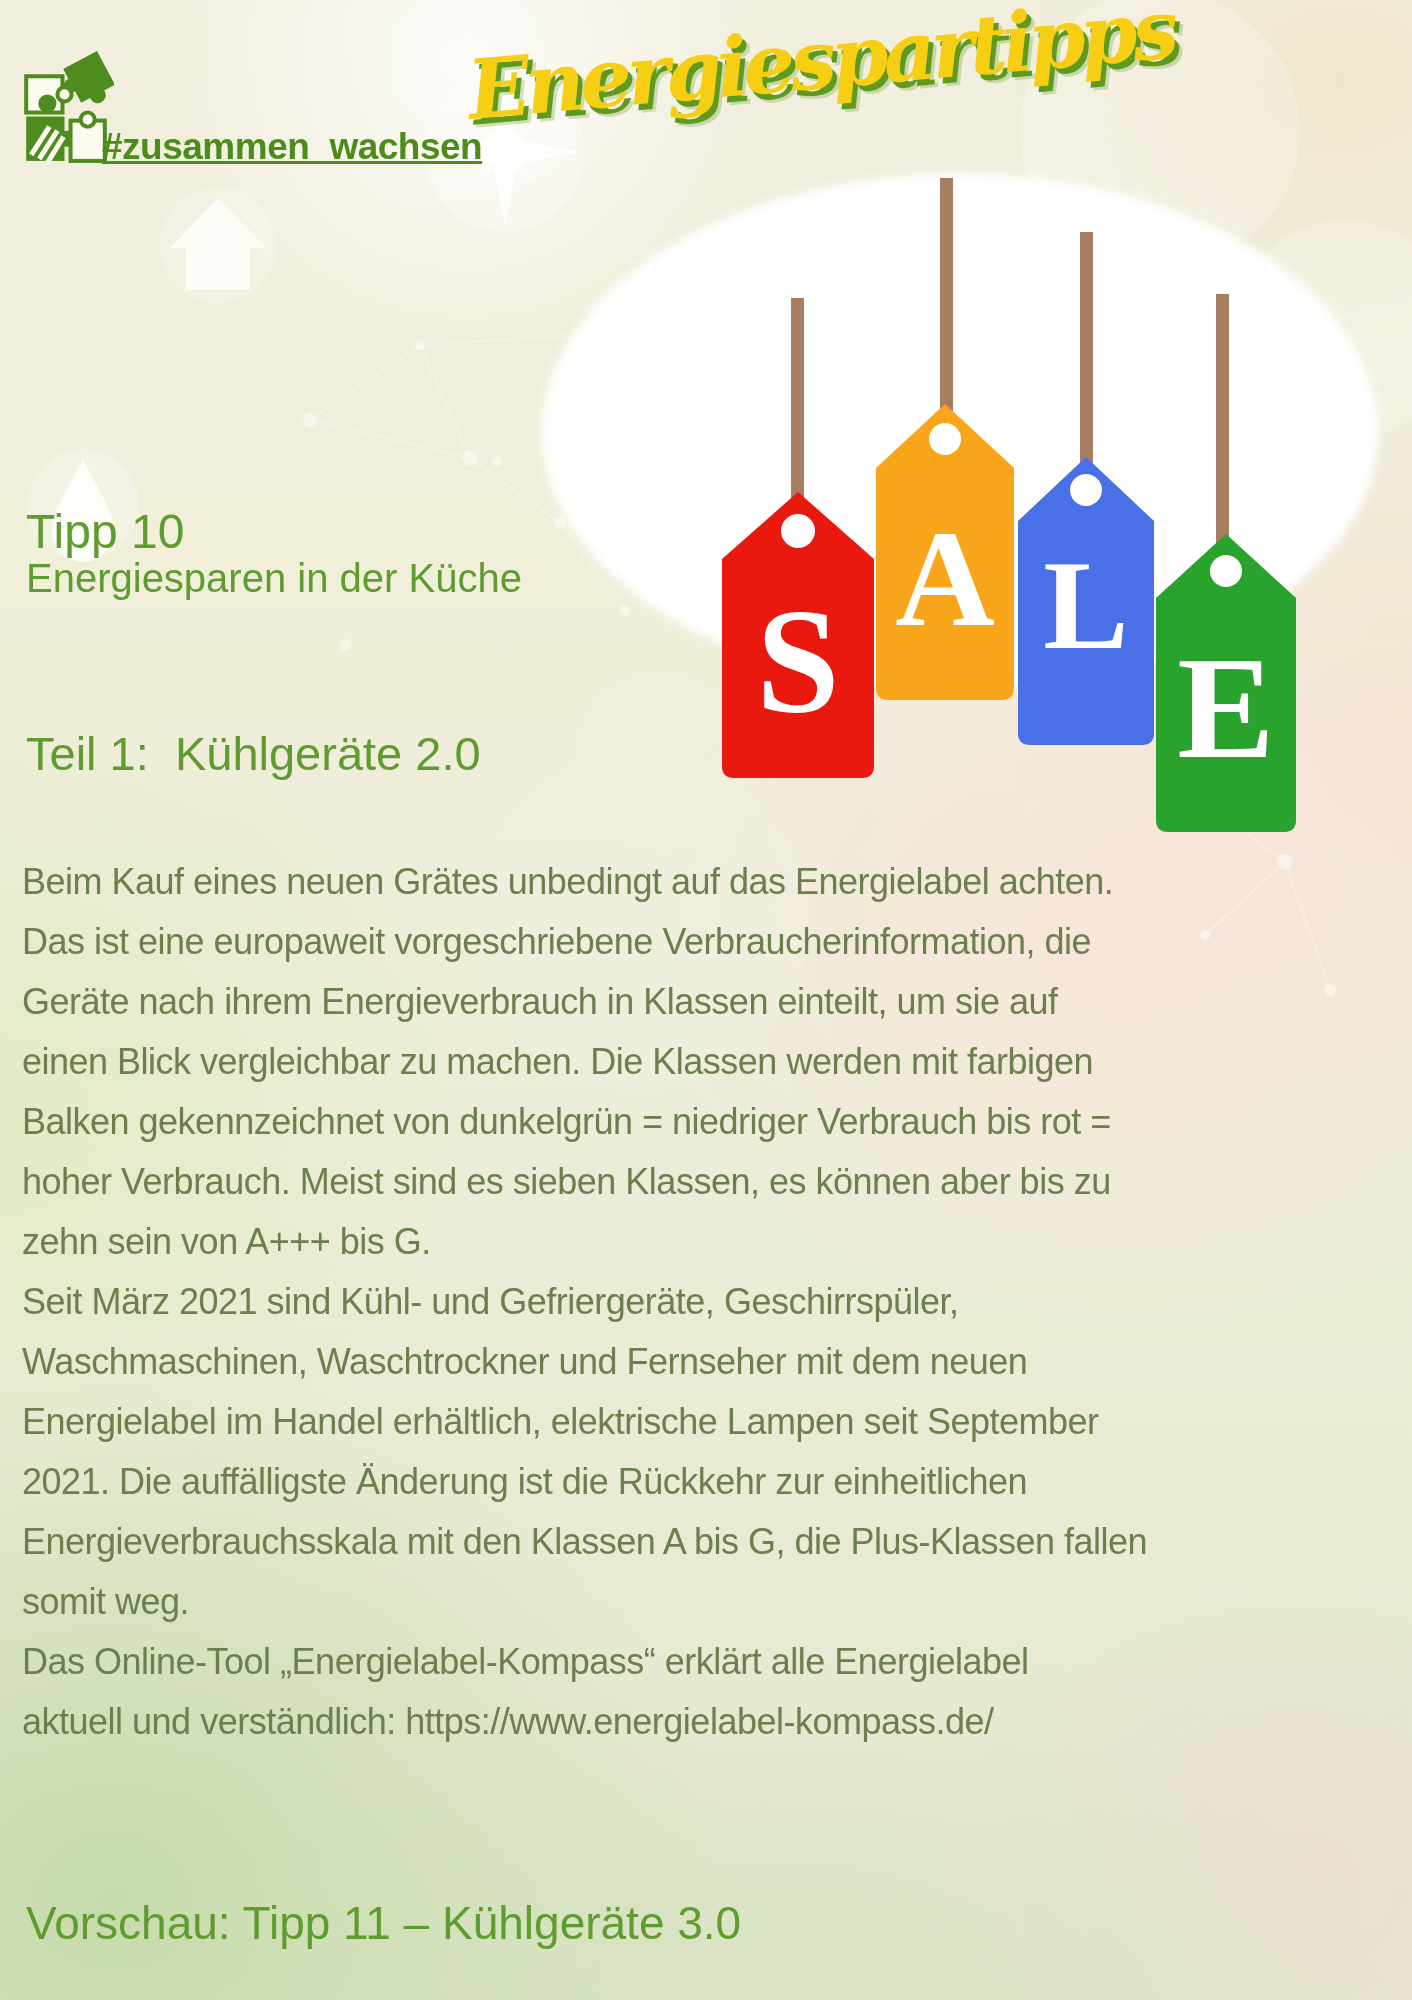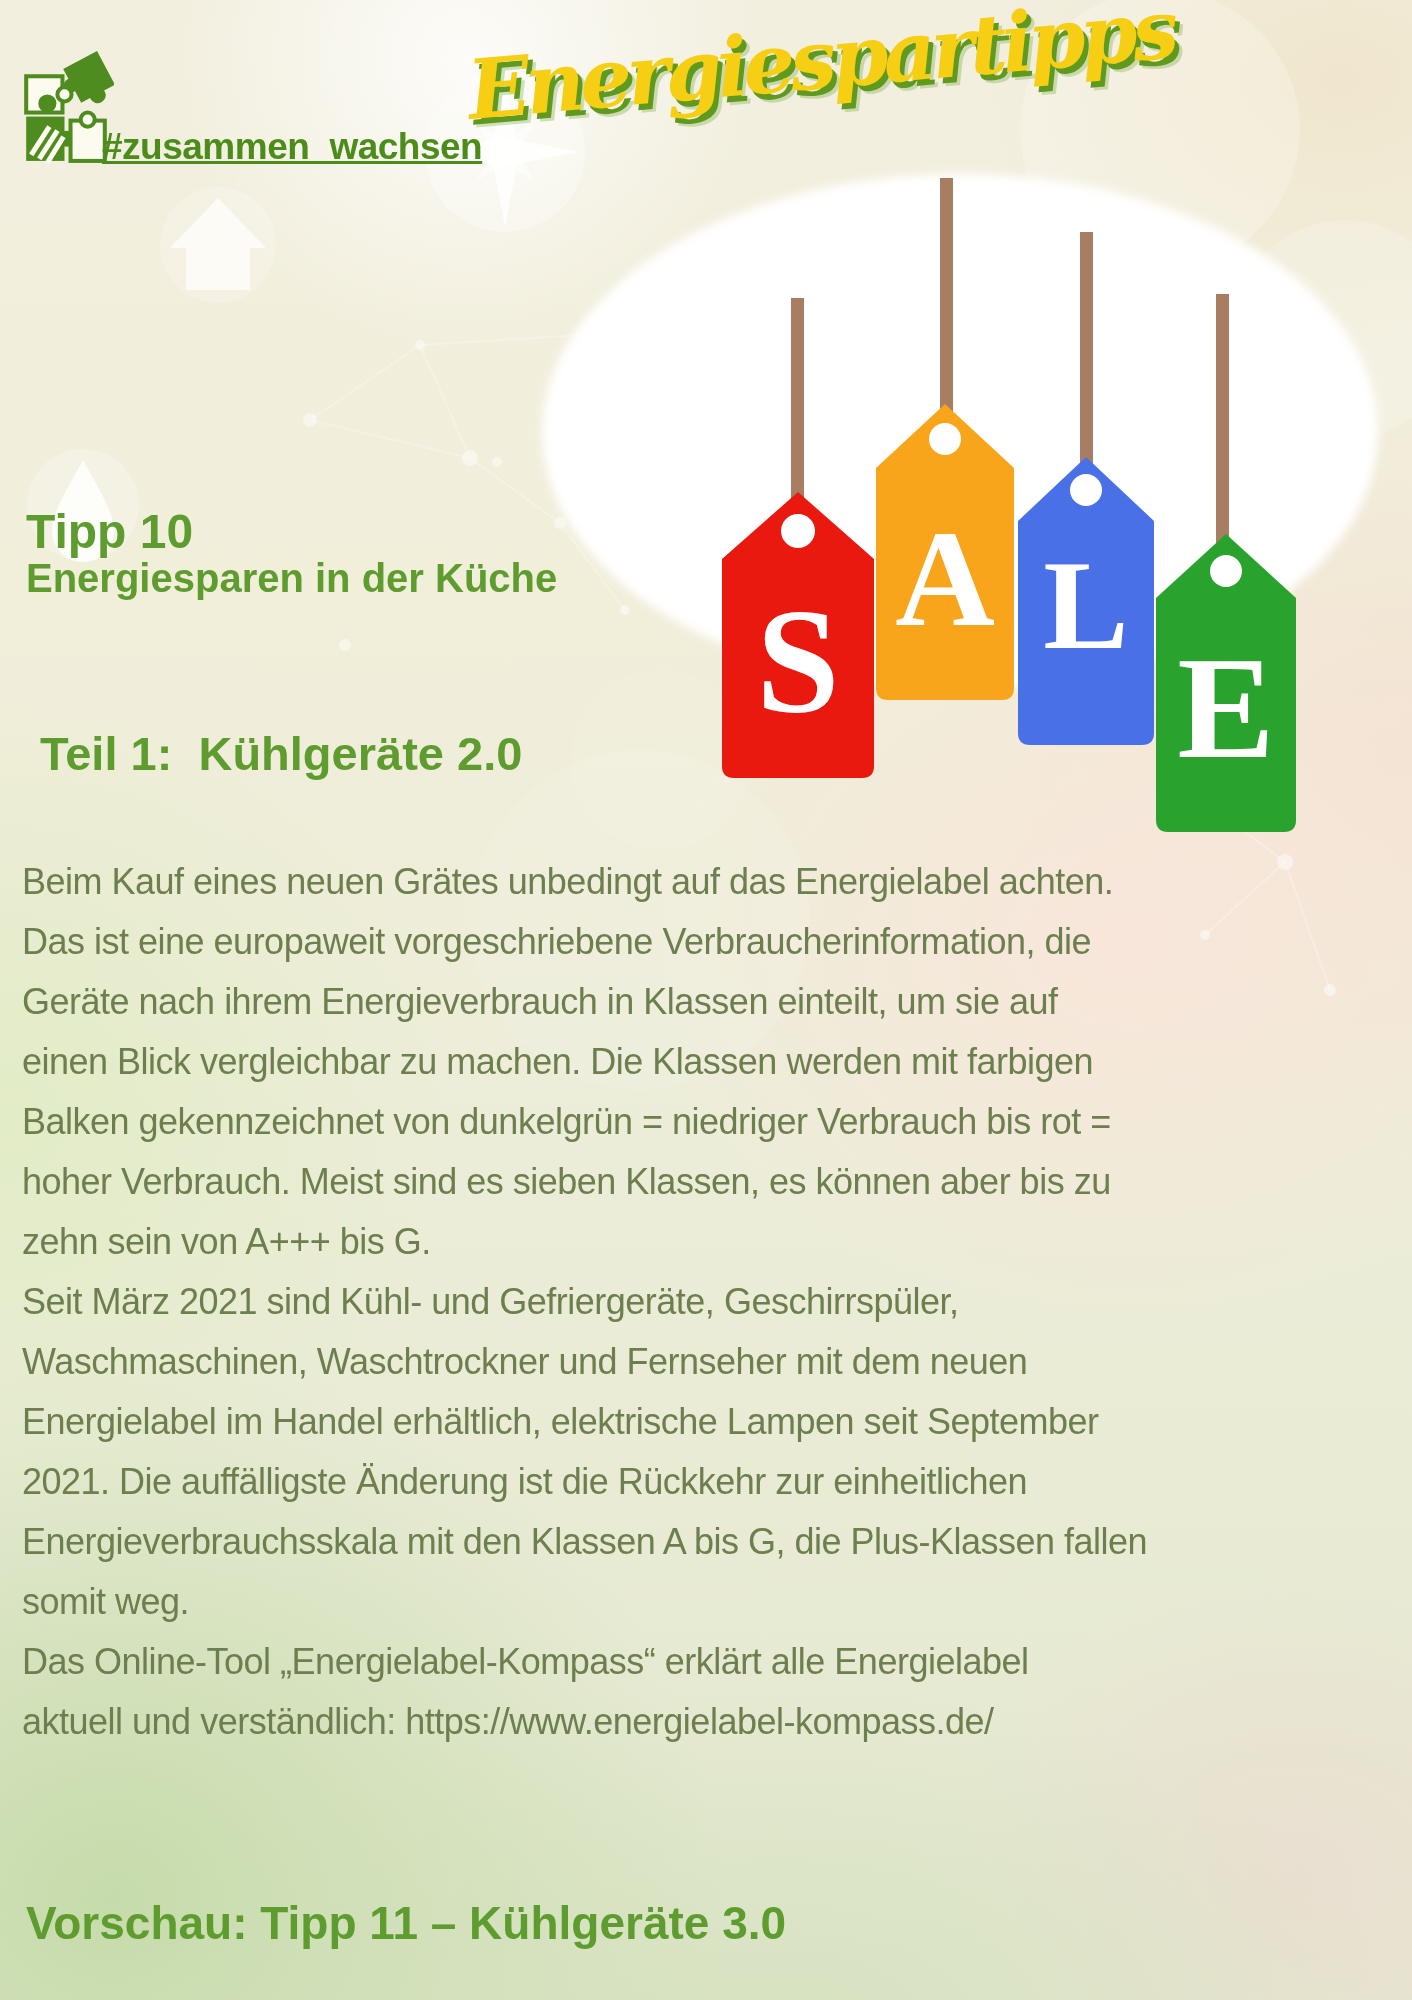--- a/index.html
+++ b/index.html
@@ -30,21 +30,21 @@
   .script-title{
     position:absolute;left:468px;top:42px;margin:0;
     font-family:"DejaVu Serif",serif;font-style:italic;font-weight:bold;
     font-size:82px;letter-spacing:-5px;
     color:#f6cf15;
     transform:rotate(-5deg);transform-origin:left center;
     text-shadow:4px 6px 0 #5f9a1f, 7px 9px 0 rgba(95,154,31,.28);
     white-space:pre;
   }
   
-  .h-green{position:absolute;left:26px;margin:0;color:#5f9c2f;font-weight:bold;white-space:pre;}
+  .h-green{position:absolute;left:26px;margin:0;color:#5f9c2f;font-weight:normal;white-space:pre;}
   .tip-number{top:504px;font-size:48px;}
   .tip-heading{top:556px;font-size:40px;}
   .tip-section{top:726px;font-size:47px;}
   .preview{top:1896px;font-size:46px;}
   
   .body-text{
     position:absolute;left:22px;top:852px;width:1382px;margin:0;
     font-size:36px;line-height:60px;letter-spacing:-.5px;
     color:#6d7e4f;white-space:pre-line;
   }
@@ -178,21 +178,21 @@
       <path d="M1226 534 L1296 598 L1296 820 Q1296 832 1284 832 L1168 832 Q1156 832 1156 820 L1156 598 Z" fill="#2aa22e" style="fill: rgb(42, 162, 46);"></path>
       <circle cx="1226" cy="571" r="16" fill="#ffffff"></circle>
       <text class="sale-letter" x="1226" y="757" font-size="146" text-anchor="middle" fill="#ffffff" style="fill: rgb(255, 255, 255);">E</text>
     </g>
   </svg>
 
   <h2 class="h-green tip-number" style="color: rgb(95, 156, 47);">Tipp 10</h2>
 
   <h2 class="h-green tip-heading" style="color: rgb(95, 156, 47);">Energiesparen in der Küche</h2>
 
-  <h3 class="h-green tip-section" style="color: rgb(95, 156, 47); margin-left: 14px;">Teil 1:  Kühlgeräte 2.0</h3>
+  <h3 class="h-green tip-section" style="color: rgb(95, 156, 47);">Teil 1:  Kühlgeräte 2.0</h3>
 
   <p class="body-text" style="color: rgb(109, 126, 79);">Beim Kauf eines neuen Grätes unbedingt auf das Energielabel achten.
 Das ist eine europaweit vorgeschriebene Verbraucherinformation, die
 Geräte nach ihrem Energieverbrauch in Klassen einteilt, um sie auf
 einen Blick vergleichbar zu machen. Die Klassen werden mit farbigen
 Balken gekennzeichnet von dunkelgrün = niedriger Verbrauch bis rot =
 hoher Verbrauch. Meist sind es sieben Klassen, es können aber bis zu
 zehn sein von A+++ bis G.
 Seit März 2021 sind Kühl- und Gefriergeräte, Geschirrspüler,
 Waschmaschinen, Waschtrockner und Fernseher mit dem neuen

